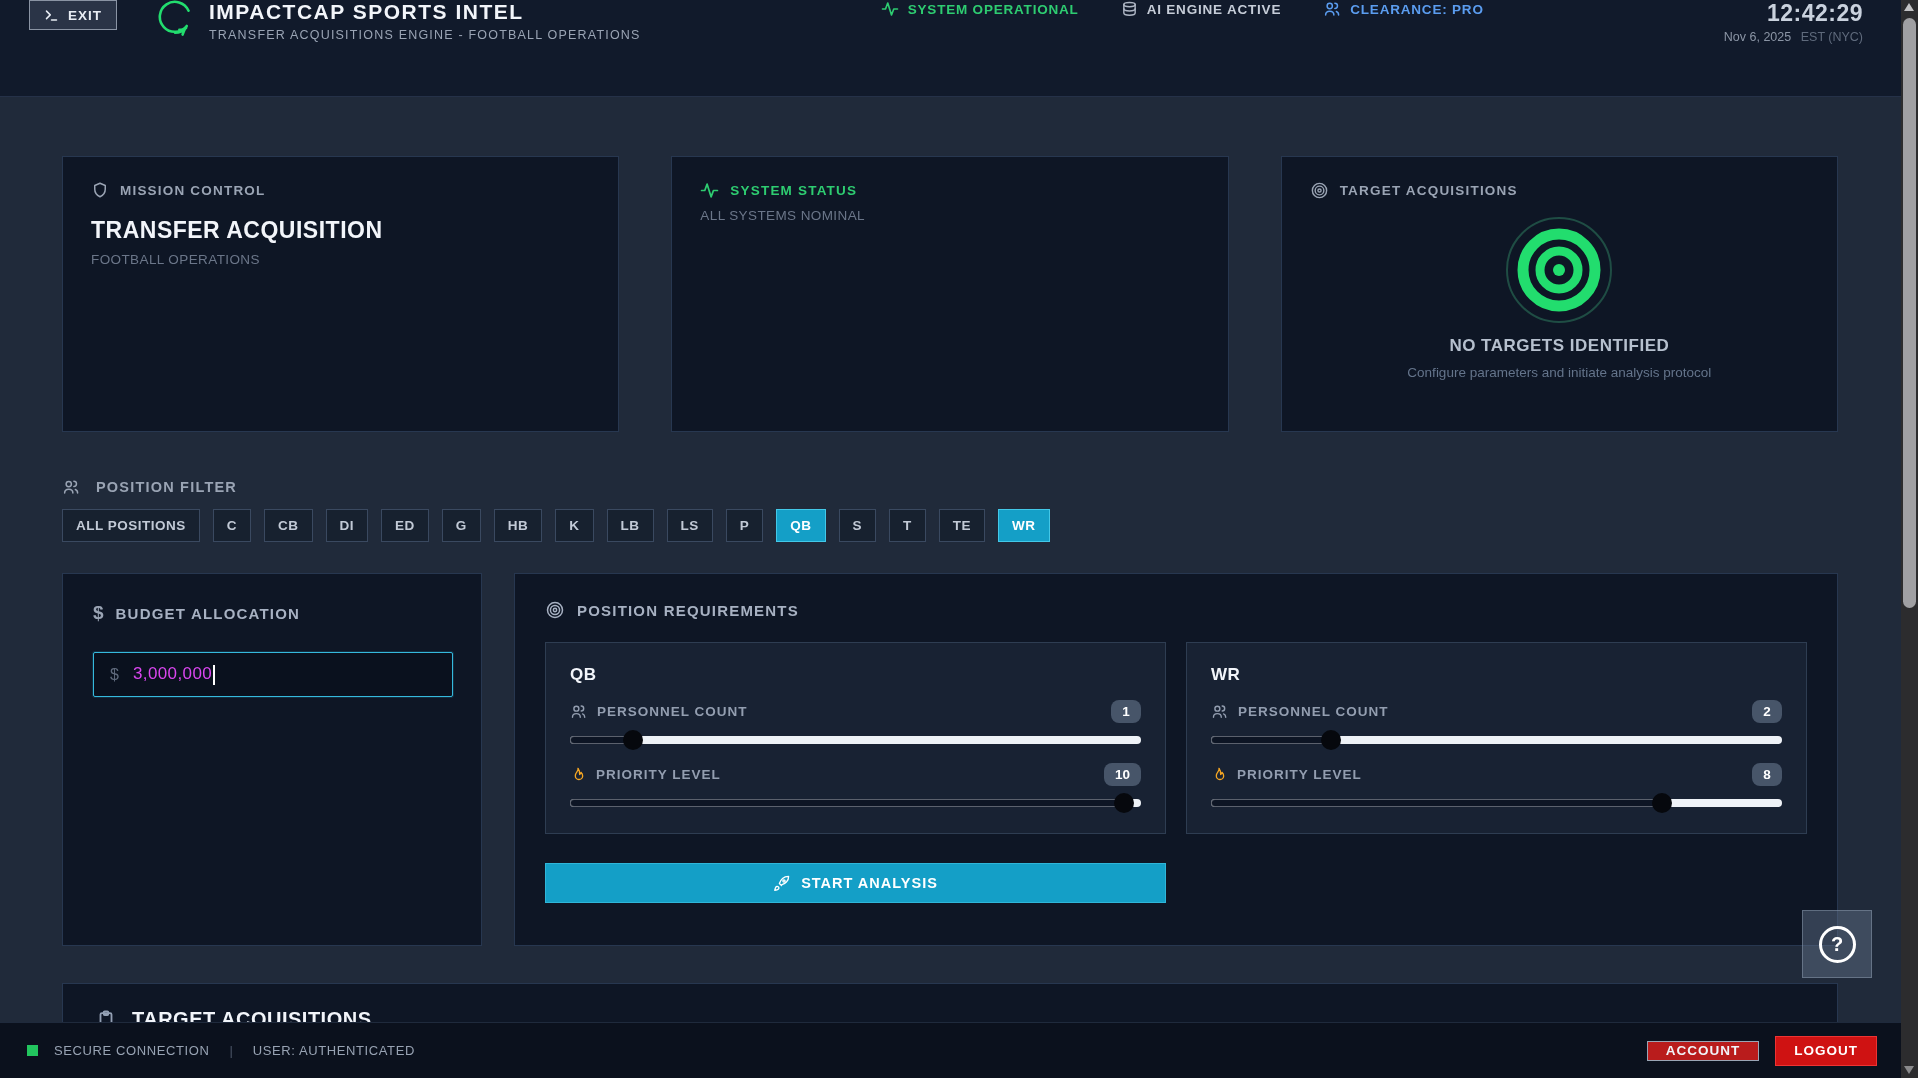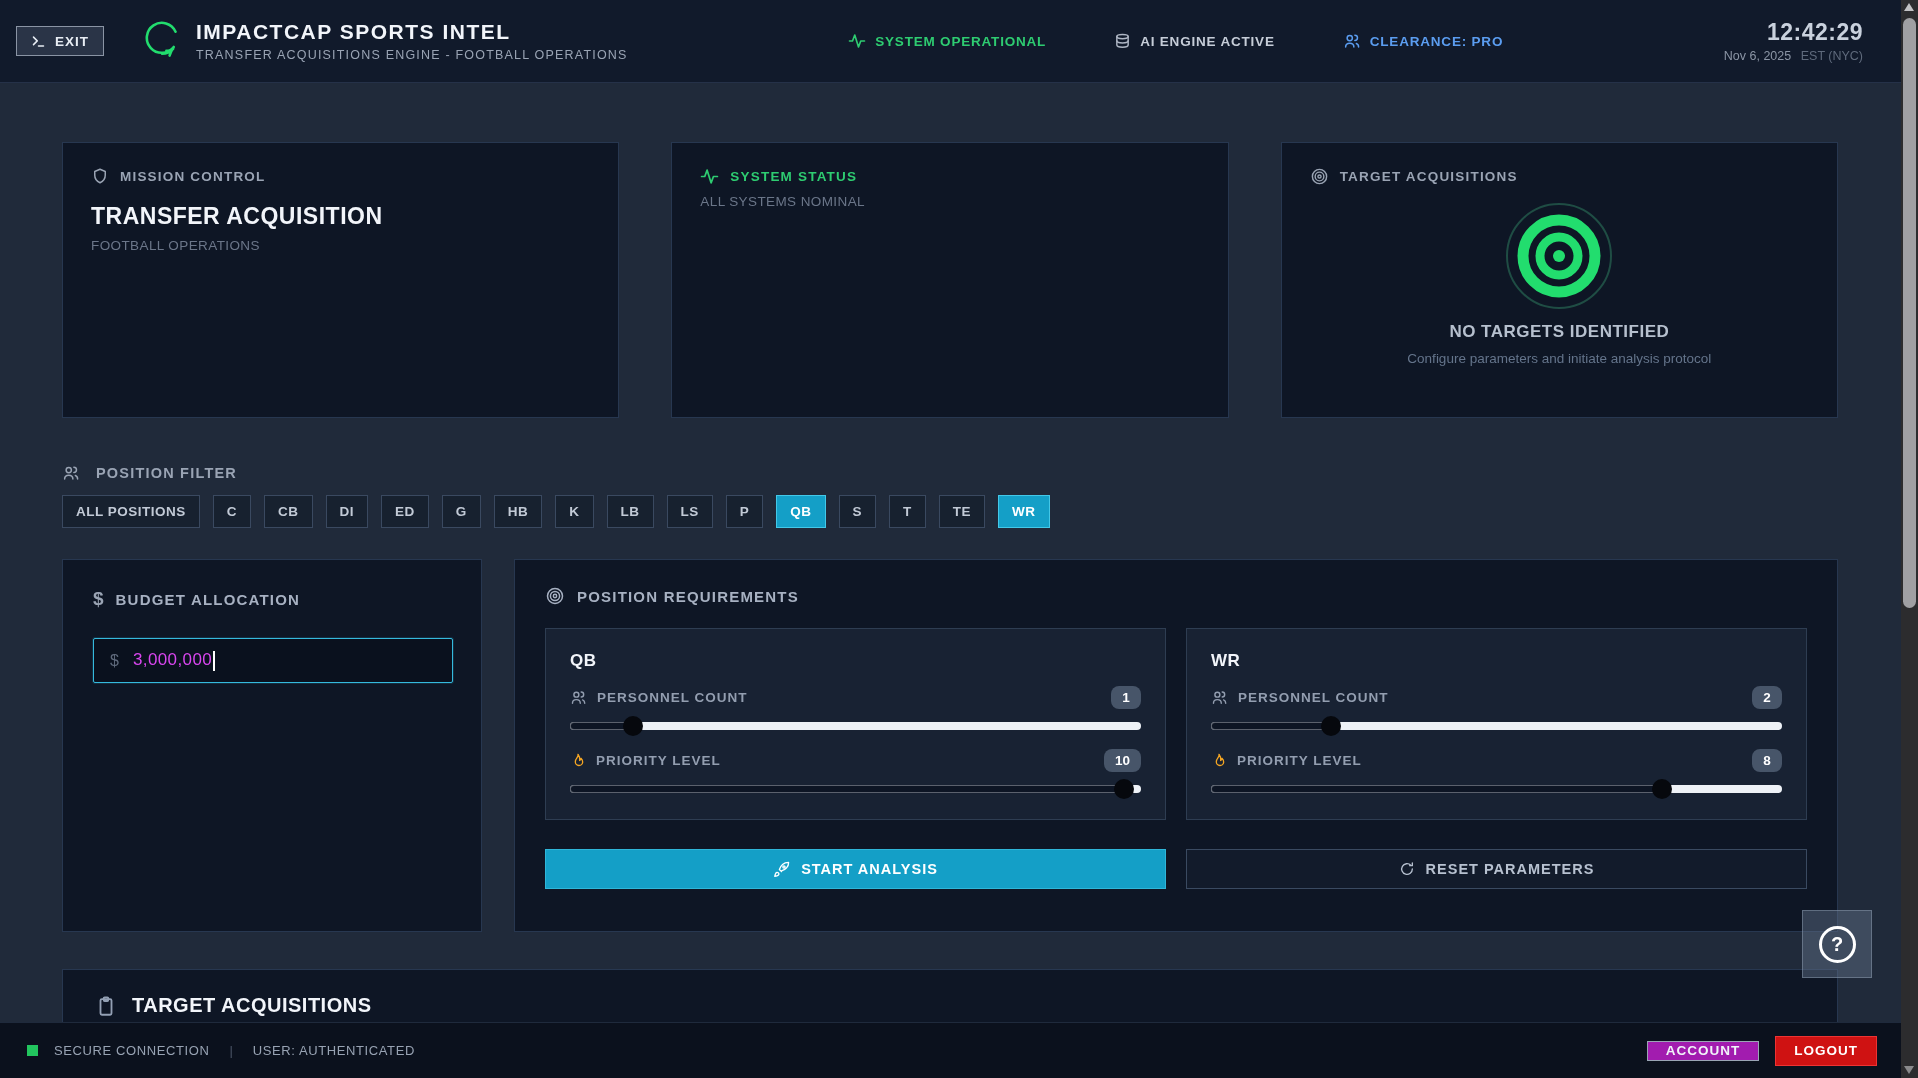--- a/index.html
+++ b/index.html
@@ -5,33 +5,33 @@
   * { margin:0; padding:0; box-sizing:border-box; }
   html,body { width:1918px; height:1078px; overflow:hidden; }
   body {
     font-family:"Liberation Sans", sans-serif;
     background:#202a3a; color:#e5eaf2; position:relative;
   }
   .page { position:absolute; left:0; top:0; width:1901px; height:1078px; overflow:hidden; }
 
   
   header {
-    height:83px; background:#111a2b; border-bottom:1px solid rgba(45,60,85,.7);
-    display:flex; align-items:center; padding:0 38px 0 16px;
+    height:97px; background:#111a2b; border-bottom:1px solid rgba(45,60,85,.7);
+    display:flex; align-items:flex-start; padding:0 38px 0 29px;
   }
   .exit-btn {
     display:flex; align-items:center; gap:9px; height:30px; padding:0 14px;
     background:#2a3447; border:1px solid #8a94a4; color:#e8edf4;
     font-size:13.5px; font-weight:700; letter-spacing:1px; cursor:pointer;
   }
   .logo { margin-left:38px; width:40px; height:40px; flex:0 0 auto; }
   .title-block { margin-left:14px; }
   .app-title { font-size:21px; font-weight:700; letter-spacing:1.5px; color:#f2f5fa; }
   .app-subtitle { font-size:12.5px; letter-spacing:1.2px; color:#9aa4b4; margin-top:4px; }
-  .status-group { flex:1; display:flex; justify-content:center; gap:68px; align-items:center; }
+  .status-group { flex:1; display:flex; justify-content:center; gap:42px; align-items:center; }
   .status-item { display:flex; align-items:center; gap:9px; font-size:13.5px; font-weight:600; letter-spacing:.8px; }
   .status-item.green { color:#2ecc71; }
   .status-item.gray  { color:#c6cdd8; }
   .status-item.blue  { color:#5b9df0; }
   .clock-block { text-align:right; }
   .clock-time { font-size:23px; font-weight:700; color:#c9d1dd; letter-spacing:.5px; }
   .clock-sub { margin-top:3px; font-size:12.5px; }
   .clock-date { color:#8b95a5; }
   .clock-tz { color:#5f6a7c; margin-left:6px; }
 
@@ -115,21 +115,21 @@
   footer {
     position:absolute; left:0; bottom:0; width:1901px; height:56px;
     background:#0b111d; border-top:1px solid #1f2a3c;
     display:flex; align-items:center; padding:0 24px 0 27px;
   }
   .secure-dot { width:11px; height:11px; background:#22c55e; }
   .footer-text { margin-left:16px; font-size:13px; letter-spacing:.6px; color:#98a3b3; }
   .footer-sep { margin:0 20px; color:#4a5568; font-size:13px; }
   .footer-spacer { flex:1; }
   .account-btn {
-    height:20px; padding:0 18px; background:#a21caf; border:1px solid #9aa5b5;
+    height:20px; padding:0 18px; background:#b91c1c; border:1px solid #9aa5b5;
     color:#f0f3f8; font-size:13.5px; font-weight:700; letter-spacing:1px; cursor:pointer;
   }
   .logout-btn {
     margin-left:16px; height:30px; padding:0 18px; background:#cf1212; border:1px solid #e33;
     color:#ffffff; font-size:13.5px; font-weight:700; letter-spacing:1px; cursor:pointer;
   }
 
   
   .help-btn {
     position:absolute; left:1802px; top:910px; width:70px; height:68px;
@@ -415,29 +415,20 @@
           <button class="action-btn start-btn">
             <span class="icon">
               <svg width="17" height="17" viewBox="0 0 24 24" fill="none" stroke="#ffffff" stroke-width="1.9" stroke-linecap="round" stroke-linejoin="round">
                   <path d="M4.5 16.5c-1.5 1.6-2 5.2-2 5.2s3.6-.5 5.2-2c.8-.8.8-2 0-2.8s-2.4-.9-3.2-.4z"></path>
                   <path d="M12 15l-3-3c.8-2.8 2.3-5.3 4.5-7.2C16.8 2 20 2 22 2c0 2-0 5.2-2.8 7.5-1.9 2.2-4.4 3.7-7.2 4.5z"></path>
                   <circle cx="15.5" cy="8.5" r="1.6"></circle>
                 </svg>
             </span>
             <span>START ANALYSIS</span>
           </button>
-          <button class="action-btn reset-btn">
-            <span class="icon">
-              <svg width="16" height="16" viewBox="0 0 24 24" fill="none" stroke="#b7c1d0" stroke-width="2" stroke-linecap="round" stroke-linejoin="round">
-                  <path d="M20 12a8 8 0 1 1-2.3-5.6"></path>
-                  <path d="M20 3v4h-4"></path>
-                </svg>
-            </span>
-            <span>RESET PARAMETERS</span>
-          </button>
         </div>
       </div>
     </section>
 
     <section class="card bottom-card">
       <div class="bottom-head">
         <span class="icon">
           <svg width="22" height="22" viewBox="0 0 24 24" fill="none" stroke="#93a0b4" stroke-width="2" stroke-linecap="round" stroke-linejoin="round">
               <rect x="6" y="4.5" width="12" height="17" rx="1.5"></rect>
               <rect x="9.5" y="2.5" width="5" height="4" rx="1"></rect>

